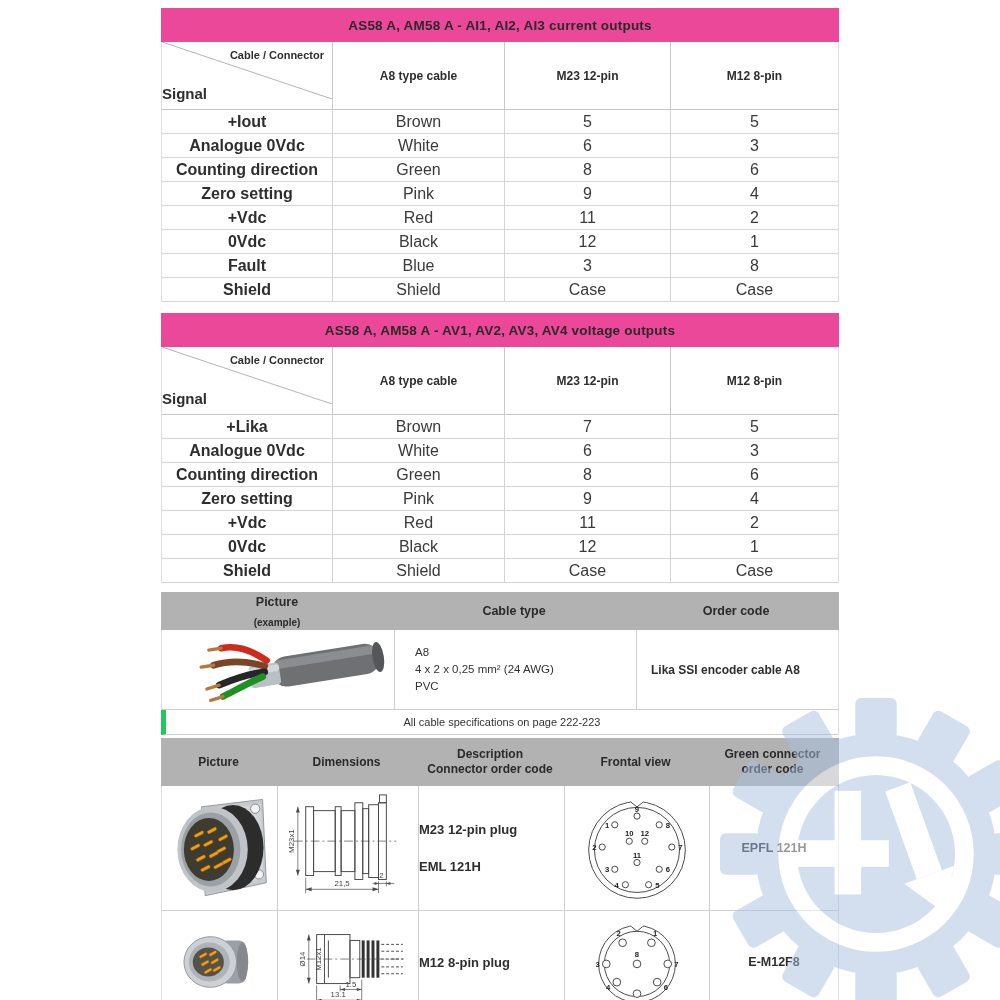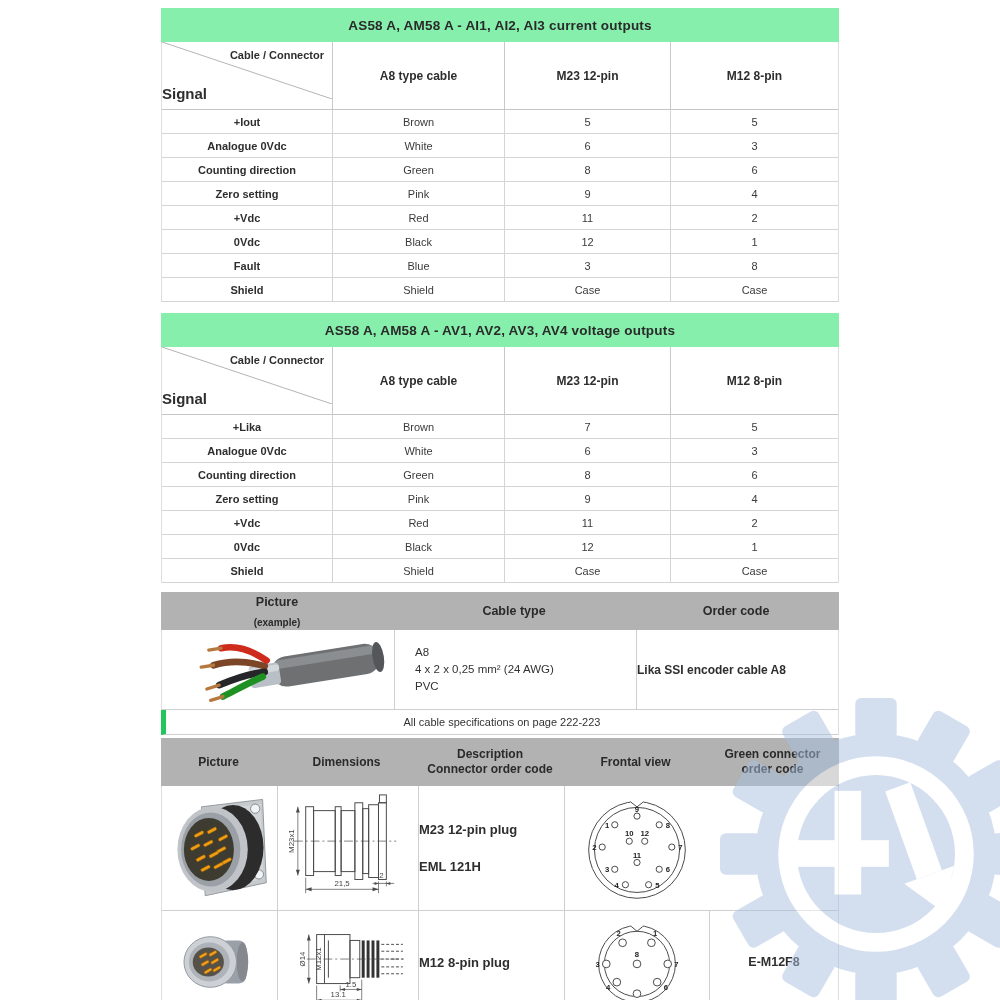--- a/index.html
+++ b/index.html
@@ -1,51 +1,51 @@
 <!DOCTYPE html>
 <html><head>
 <meta charset="utf-8">
 <style>
   html,body{margin:0;padding:0;background:#fff;}
   .page{position:relative;width:1000px;height:1000px;background:#ffffff;overflow:hidden;
         font-family:"Liberation Sans",sans-serif;color:#333;}
   .content{position:absolute;left:161px;top:8px;width:678px;}
 
   
-  .title-bar{height:34px;background:#86efac;display:flex;align-items:center;justify-content:center;
+  .title-bar{height:34px;background:#ec4899;display:flex;align-items:center;justify-content:center;
              font-weight:700;font-size:13.5px;color:#2a2a2a;letter-spacing:.2px;}
   .ptable{border-left:1px solid #dedede;border-right:1px solid #dedede;box-sizing:border-box;}
   .phead{display:grid;grid-template-columns:170px 172px 166px 168px;height:68px;
          border-bottom:1px solid #c6c6c6;box-sizing:border-box;}
   .phead .colh{display:flex;align-items:center;justify-content:center;font-weight:700;font-size:12px;
                color:#2e2e2e;border-left:1px solid #c9c9c9;}
   .corner{position:relative;}
   .corner svg{position:absolute;left:0;top:0;}
   .corner-top{position:absolute;top:7px;right:8px;font-size:11px;font-weight:700;color:#2e2e2e;}
   .corner-bottom{position:absolute;bottom:7px;left:0;font-size:15px;font-weight:700;color:#2e2e2e;margin-top:32px;}
   .prow{display:grid;grid-template-columns:170px 172px 166px 168px;height:24px;
         border-bottom:1px solid #d4d4d4;box-sizing:border-box;}
-  .pcell{display:flex;align-items:center;justify-content:center;font-size:11px;color:#3a3a3a;
+  .pcell{display:flex;align-items:center;justify-content:center;font-size:16px;color:#3a3a3a;
          border-left:1px solid #d4d4d4;box-sizing:border-box;}
   .pcell:first-child{border-left:none;}
   .pcell.sig{font-weight:700;color:#2e2e2e;}
   .gap10{height:11px;} .gap9{height:9px;} .gap3{height:3px;}
 
   
   .cable-head{display:grid;grid-template-columns:232px 242px 202px;height:38px;background:#b2b2b2;}
   .cable-head .ch{display:flex;flex-direction:column;align-items:center;justify-content:center;
                   font-weight:700;font-size:12.5px;color:#2a2a2a;}
   .cable-head .sub{font-size:10px;font-weight:700;margin-top:8px;text-align:right;}
   .cable-row{display:grid;grid-template-columns:232px 242px 202px;height:80px;
              border-bottom:1px solid #cfcfcf;border-left:1px solid #dedede;border-right:1px solid #dedede;box-sizing:border-box;}
   .cable-row>div{border-left:1px solid #cfcfcf;display:flex;align-items:center;box-sizing:border-box;}
   .cable-row>div:first-child{border-left:none;justify-content:center;}
   .cable-type{flex-direction:column;align-items:flex-start !important;justify-content:center;
               padding-left:20px;font-size:11.5px;line-height:17px;color:#333;}
-  .order-code{font-weight:700;font-size:12px;color:#2e2e2e;}
+  .order-code{padding-left:14px;font-weight:700;font-size:12px;color:#2e2e2e;}
   .cable-note{height:25px;display:flex;align-items:center;justify-content:center;font-size:11px;color:#333;
               border-bottom:1px solid #cfcfcf;border-left:5px solid #22c55e;border-right:1px solid #dedede;box-sizing:border-box;}
 
   
   .conn-head{display:grid;grid-template-columns:115px 141px 146px 145px 129px;height:48px;background:#b2b2b2;}
   .conn-head .ch{display:flex;flex-direction:column;align-items:center;justify-content:center;
                  font-weight:700;font-size:12px;line-height:15px;color:#2a2a2a;text-align:center;}
   .conn-row{display:grid;grid-template-columns:115px 141px 146px 145px 129px;
             border-bottom:1px solid #cfcfcf;border-left:1px solid #dedede;border-right:1px solid #dedede;box-sizing:border-box;}
   .conn-row.r1{height:125px;} .conn-row.r2{height:103px;}
@@ -352,20 +352,21 @@
             <text class="pinnum" x="81" y="101" text-anchor="middle">5</text>
             <text class="pinnum" x="92" y="85" text-anchor="middle">6</text>
             <text class="pinnum" x="105" y="62" text-anchor="middle">7</text>
             <text class="pinnum" x="92" y="39" text-anchor="middle">8</text>
             <text class="pinnum" x="60" y="23" text-anchor="middle">9</text>
             <text class="pinnum" x="52" y="48" text-anchor="middle">10</text>
             <text class="pinnum" x="60" y="70" text-anchor="middle">11</text>
             <text class="pinnum" x="68" y="48" text-anchor="middle">12</text>
           </svg>
         </div>
+        <div class="mating">EPFL 121H</div>
       </div>
 
       <div class="conn-row r2">
         <div>
           <svg width="84" height="74" viewBox="0 0 86 76">
             <rect x="42" y="16" width="28" height="44" rx="8" fill="#9aa0a7"></rect>
             <ellipse cx="66" cy="38" rx="6" ry="20" fill="#85898f"></ellipse>
             <ellipse cx="33" cy="38" rx="27" ry="26" fill="#cdd1d5" stroke="#9298a0"></ellipse>
             <ellipse cx="32" cy="38" rx="21" ry="20" fill="#aeb3b9"></ellipse>
             <ellipse cx="31" cy="38" rx="16" ry="15" fill="#56524a"></ellipse>

